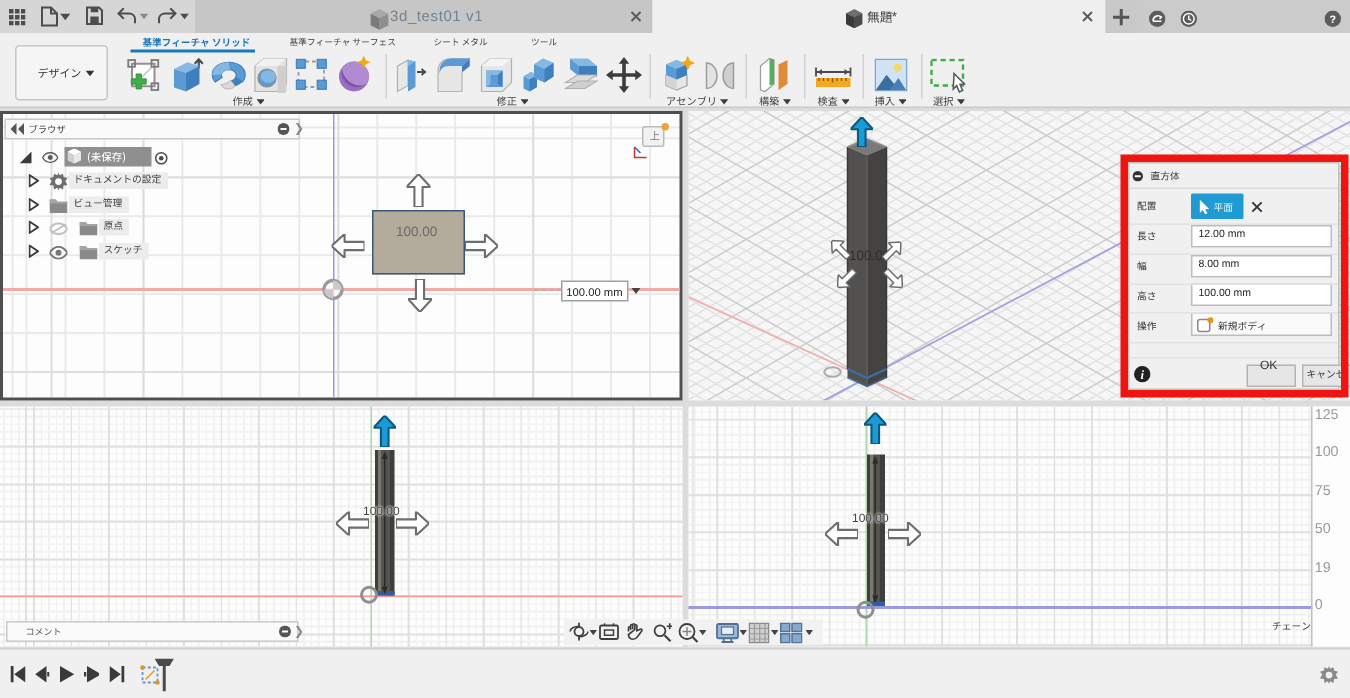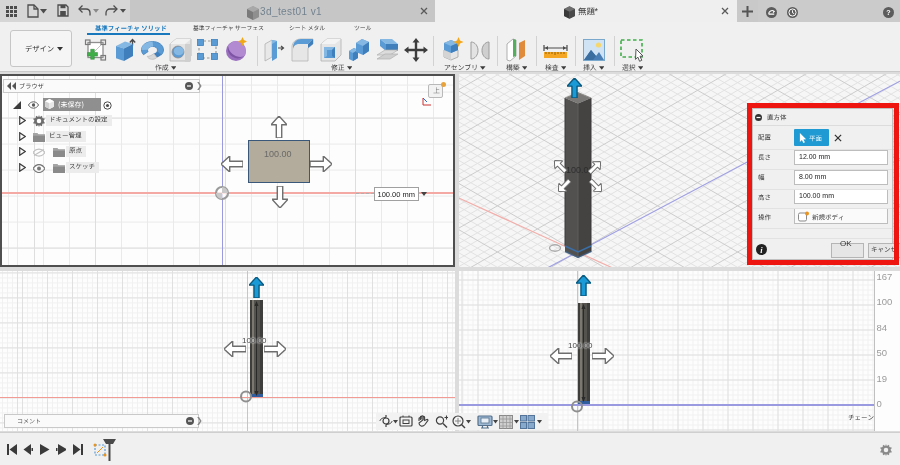--- a/index.html
+++ b/index.html
@@ -542,23 +542,23 @@
     </svg>
 <svg class="abs" style="left:553px;top:345px;transform:rotate(-90deg) scale(1.0);transform-origin:center" width="16" height="22" viewBox="0 0 16 22">
       <path d="M8.0 0 L16 8.704 L10.72 8.704 L10.72 22 L5.279999999999999 22 L5.279999999999999 8.704 L0 8.704 Z" fill="#fff" stroke="#6e6e6e" stroke-width="1.4" stroke-linejoin="round"></path>
     </svg>
 <svg class="abs" style="left:595px;top:345px;transform:rotate(90deg) scale(1.0);transform-origin:center" width="16" height="22" viewBox="0 0 16 22">
       <path d="M8.0 0 L16 8.704 L10.72 8.704 L10.72 22 L5.279999999999999 22 L5.279999999999999 8.704 L0 8.704 Z" fill="#fff" stroke="#6e6e6e" stroke-width="1.4" stroke-linejoin="round"></path>
     </svg>
 <div class="abs lt" style="left:568px;top:341px;font-size:8px;color:#444;text-shadow:0 0 2px #fff,0 0 2px #fff">100.00</div>
 <div class="abs" style="left:874.5px;top:271px;width:25.5px;height:160px;background:#fdfdfd"></div>
 <div class="abs" style="left:873.5px;top:271px;width:1.5px;height:160px;background:#c0c0c0"></div>
-<div class="abs lt" style="left:876.5px;top:270.5px;font-size:9.5px;color:#9a9a9a">167</div>
+<div class="abs lt" style="left:876.5px;top:270.5px;font-size:9.5px;color:#9a9a9a">125</div>
 <div class="abs lt" style="left:876.5px;top:296.0px;font-size:9.5px;color:#9a9a9a">100</div>
-<div class="abs lt" style="left:876.5px;top:321.5px;font-size:9.5px;color:#9a9a9a">84</div>
+<div class="abs lt" style="left:876.5px;top:321.5px;font-size:9.5px;color:#9a9a9a">75</div>
 <div class="abs lt" style="left:876.5px;top:347.0px;font-size:9.5px;color:#9a9a9a">50</div>
 <div class="abs lt" style="left:876.5px;top:372.5px;font-size:9.5px;color:#9a9a9a">19</div>
 <div class="abs lt" style="left:876.5px;top:398.0px;font-size:9.5px;color:#9a9a9a">0</div>
 <svg style="position:absolute;left:848px;top:413.5px;" width="27" height="9" viewBox="0 -5.72 27 9">
       <path d="M1.1 -4.5Q1.3 -4.5 1.7 -4.5Q2.1 -4.5 2.5 -4.5Q2.9 -4.6 3.3 -4.6Q3.5 -4.6 3.7 -4.7Q4.0 -4.7 4.2 -4.8Q4.4 -4.8 4.6 -4.9Q4.8 -4.9 4.9 -5.0L5.3 -4.5Q5.2 -4.5 5.1 -4.5Q5.0 -4.5 4.9 -4.4Q4.7 -4.4 4.5 -4.3Q4.2 -4.3 4.0 -4.2Q3.7 -4.2 3.4 -4.2Q3.1 -4.1 2.7 -4.1Q2.3 -4.1 1.9 -4.1Q1.5 -4.0 1.2 -4.0ZM1.4 -0.1Q2.0 -0.3 2.4 -0.7Q2.7 -1.1 2.9 -1.6Q3.1 -2.1 3.1 -2.8Q3.1 -2.8 3.1 -2.9Q3.1 -3.1 3.1 -3.5Q3.1 -3.8 3.1 -4.2L3.6 -4.3Q3.6 -4.2 3.6 -4.0Q3.6 -3.8 3.6 -3.5Q3.6 -3.3 3.6 -3.2Q3.6 -3.0 3.6 -2.9Q3.6 -2.8 3.6 -2.8Q3.6 -2.1 3.5 -1.5Q3.3 -1.0 2.9 -0.5Q2.6 -0.1 2.0 0.3ZM0.6 -3.0Q0.7 -3.0 0.8 -3.0Q1.0 -2.9 1.1 -2.9Q1.2 -2.9 1.5 -2.9Q1.7 -2.9 2.1 -2.9Q2.5 -2.9 2.9 -2.9Q3.3 -2.9 3.7 -2.9Q4.1 -2.9 4.5 -2.9Q4.8 -2.9 5.1 -2.9Q5.3 -2.9 5.4 -2.9Q5.5 -2.9 5.6 -2.9Q5.7 -3.0 5.8 -3.0Q5.9 -3.0 5.9 -3.0V-2.4Q5.8 -2.4 5.7 -2.5Q5.6 -2.5 5.4 -2.5Q5.4 -2.5 5.1 -2.5Q4.8 -2.5 4.5 -2.5Q4.1 -2.5 3.7 -2.5Q3.3 -2.5 2.9 -2.5Q2.5 -2.5 2.1 -2.5Q1.7 -2.5 1.5 -2.5Q1.2 -2.5 1.2 -2.5Q1.0 -2.5 0.8 -2.5Q0.7 -2.4 0.6 -2.4Z M7.8 -3.4Q7.9 -3.3 8.1 -3.3Q8.2 -3.3 8.3 -3.3H11.3Q11.4 -3.3 11.5 -3.3Q11.6 -3.3 11.7 -3.4V-2.8Q11.6 -2.9 11.5 -2.9Q11.4 -2.9 11.3 -2.9H8.3Q8.2 -2.9 8.1 -2.9Q7.9 -2.9 7.8 -2.8ZM9.5 -0.2V-3.1H10.0V-0.2ZM7.5 -0.5Q7.6 -0.5 7.7 -0.5Q7.9 -0.5 8.0 -0.5H11.6Q11.7 -0.5 11.8 -0.5Q11.9 -0.5 12.0 -0.5V0.0Q11.9 0.0 11.8 0.0Q11.6 0.0 11.6 0.0H8.0Q7.9 0.0 7.7 0.0Q7.6 0.0 7.5 0.0Z M13.7 -2.8Q13.8 -2.8 13.9 -2.8Q14.0 -2.8 14.2 -2.8Q14.4 -2.8 14.6 -2.8Q14.7 -2.8 14.9 -2.8Q15.1 -2.8 15.4 -2.8Q15.7 -2.8 16.0 -2.8Q16.3 -2.8 16.7 -2.8Q17.0 -2.8 17.3 -2.8Q17.6 -2.8 17.8 -2.8Q18.0 -2.8 18.1 -2.8Q18.4 -2.8 18.5 -2.8Q18.7 -2.8 18.8 -2.8V-2.2Q18.7 -2.2 18.5 -2.2Q18.4 -2.2 18.1 -2.2Q18.0 -2.2 17.8 -2.2Q17.6 -2.2 17.3 -2.2Q17.0 -2.2 16.7 -2.2Q16.3 -2.2 16.0 -2.2Q15.7 -2.2 15.4 -2.2Q15.1 -2.2 14.9 -2.2Q14.7 -2.2 14.6 -2.2Q14.3 -2.2 14.1 -2.2Q13.8 -2.2 13.7 -2.2Z M21.0 -4.8Q21.1 -4.6 21.4 -4.5Q21.6 -4.3 21.8 -4.1Q22.1 -3.9 22.3 -3.7Q22.5 -3.6 22.6 -3.4L22.2 -3.0Q22.1 -3.1 21.9 -3.3Q21.7 -3.5 21.5 -3.7Q21.2 -3.9 21.0 -4.1Q20.8 -4.2 20.6 -4.4ZM20.4 -0.4Q21.0 -0.5 21.5 -0.6Q21.9 -0.8 22.3 -1.0Q22.7 -1.2 23.0 -1.4Q23.5 -1.7 23.9 -2.1Q24.4 -2.5 24.7 -2.9Q25.0 -3.4 25.2 -3.8L25.5 -3.2Q25.3 -2.8 25.0 -2.4Q24.6 -2.0 24.2 -1.6Q23.8 -1.2 23.3 -0.9Q23.0 -0.7 22.6 -0.5Q22.2 -0.3 21.8 -0.1Q21.3 0.0 20.8 0.1Z" fill="#333"></path>
     </svg>
 <div class="abs" style="left:376px;top:413px;width:172px;height:17px;background:#f2f2f2"></div>
 <svg class="abs" style="left:379px;top:415px" width="14" height="13" viewBox="0 0 14 13">
       <circle cx="7" cy="6" r="3" fill="none" stroke="#3f3f3f" stroke-width="1.2"></circle>
       <path d="M1 6c0-2 3-3.5 6-3.5M13 6c0 2-3 3.5-6 3.5" fill="none" stroke="#3f3f3f" stroke-width="1"></path>

